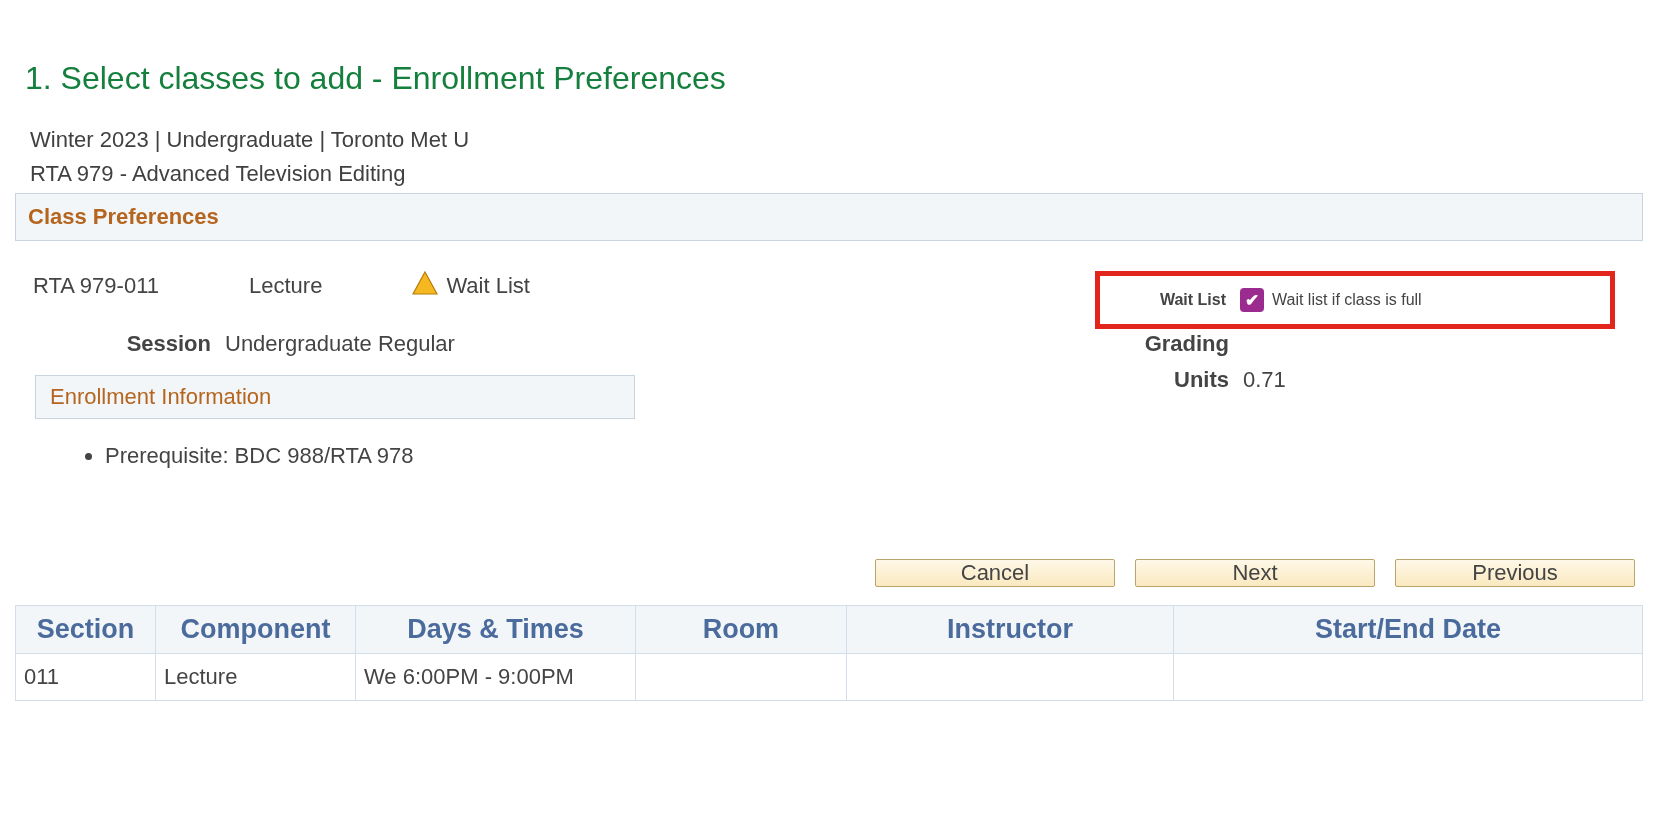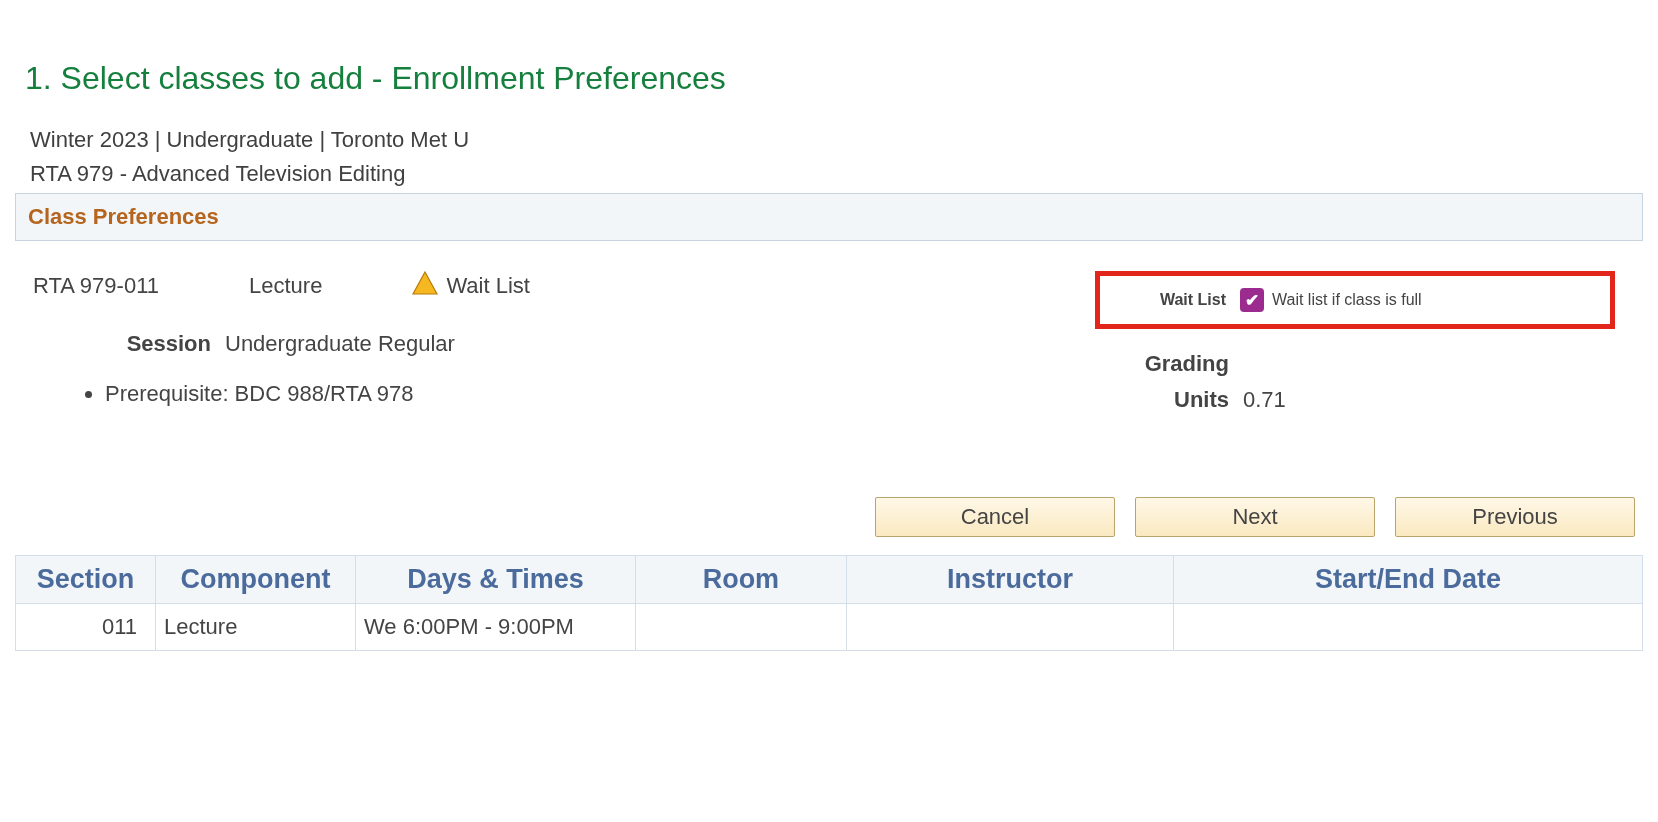--- a/index.html
+++ b/index.html
@@ -138,21 +138,21 @@
       display: flex;
       justify-content: flex-end;
       gap: 20px;
       margin: 30px 8px 18px 0;
     }
     .ps-button {
       background: linear-gradient(#fff8e8, #fae9c0);
       border: 1px solid #b9a46b;
       color: #444;
       font-size: 22px;
-      padding: 6px 0;
+      padding: 0 0;
       width: 240px;
       cursor: pointer;
       border-radius: 2px;
     }
     .schedule-table {
       width: 100%;
       border-collapse: collapse;
       margin-top: 8px;
     }
     .schedule-table th {
@@ -165,21 +165,21 @@
       text-align: center;
     }
     .schedule-table td {
       border: 1px solid #d4dee8;
       font-size: 22px;
       color: #444;
       padding: 10px 8px;
       vertical-align: top;
     }
     .schedule-table td.section-cell {
-      text-align: right;
+      text-align: left;
       padding-right: 18px;
       width: 140px;
     }
     .schedule-table td.component-cell {
       width: 200px;
     }
     .schedule-table td.daystimes-cell {
       width: 280px;
     }
   </style>
@@ -208,38 +208,41 @@
         </span>
         <span>Wait List</span>
       </span>
     </div>
 
     <div class="kv-row">
       <div class="kv-label">Session</div>
       <div class="kv-value">Undergraduate Regular</div>
     </div>
 
+    <div class="enroll-info-header">
+      <span>Enrollment Information</span>
+    </div>
     <ul class="prereq-list">
       <li>Prerequisite: BDC 988/RTA 978</li>
     </ul>
   </div>
 
   <div class="right-col">
     <div class="waitlist-highlight">
       <div class="waitlist-row">
         <div class="kv-label">Wait List</div>
         <div class="checkbox-wrap">
           <span class="checkbox-box">
             <span>✔</span>
           </span>
           <span>Wait list if class is full</span>
         </div>
       </div>
     </div>
-    <div class="kv-row" style="margin-top:22px;">
+    <div class="kv-row" style="margin-top:2px;">
       <div class="kv-label">Grading</div>
     </div>
     <div class="kv-row">
       <div class="kv-label">Units</div>
       <div class="kv-value">0.71</div>
     </div>
   </div>
 </div>
 
 <div class="button-row">

